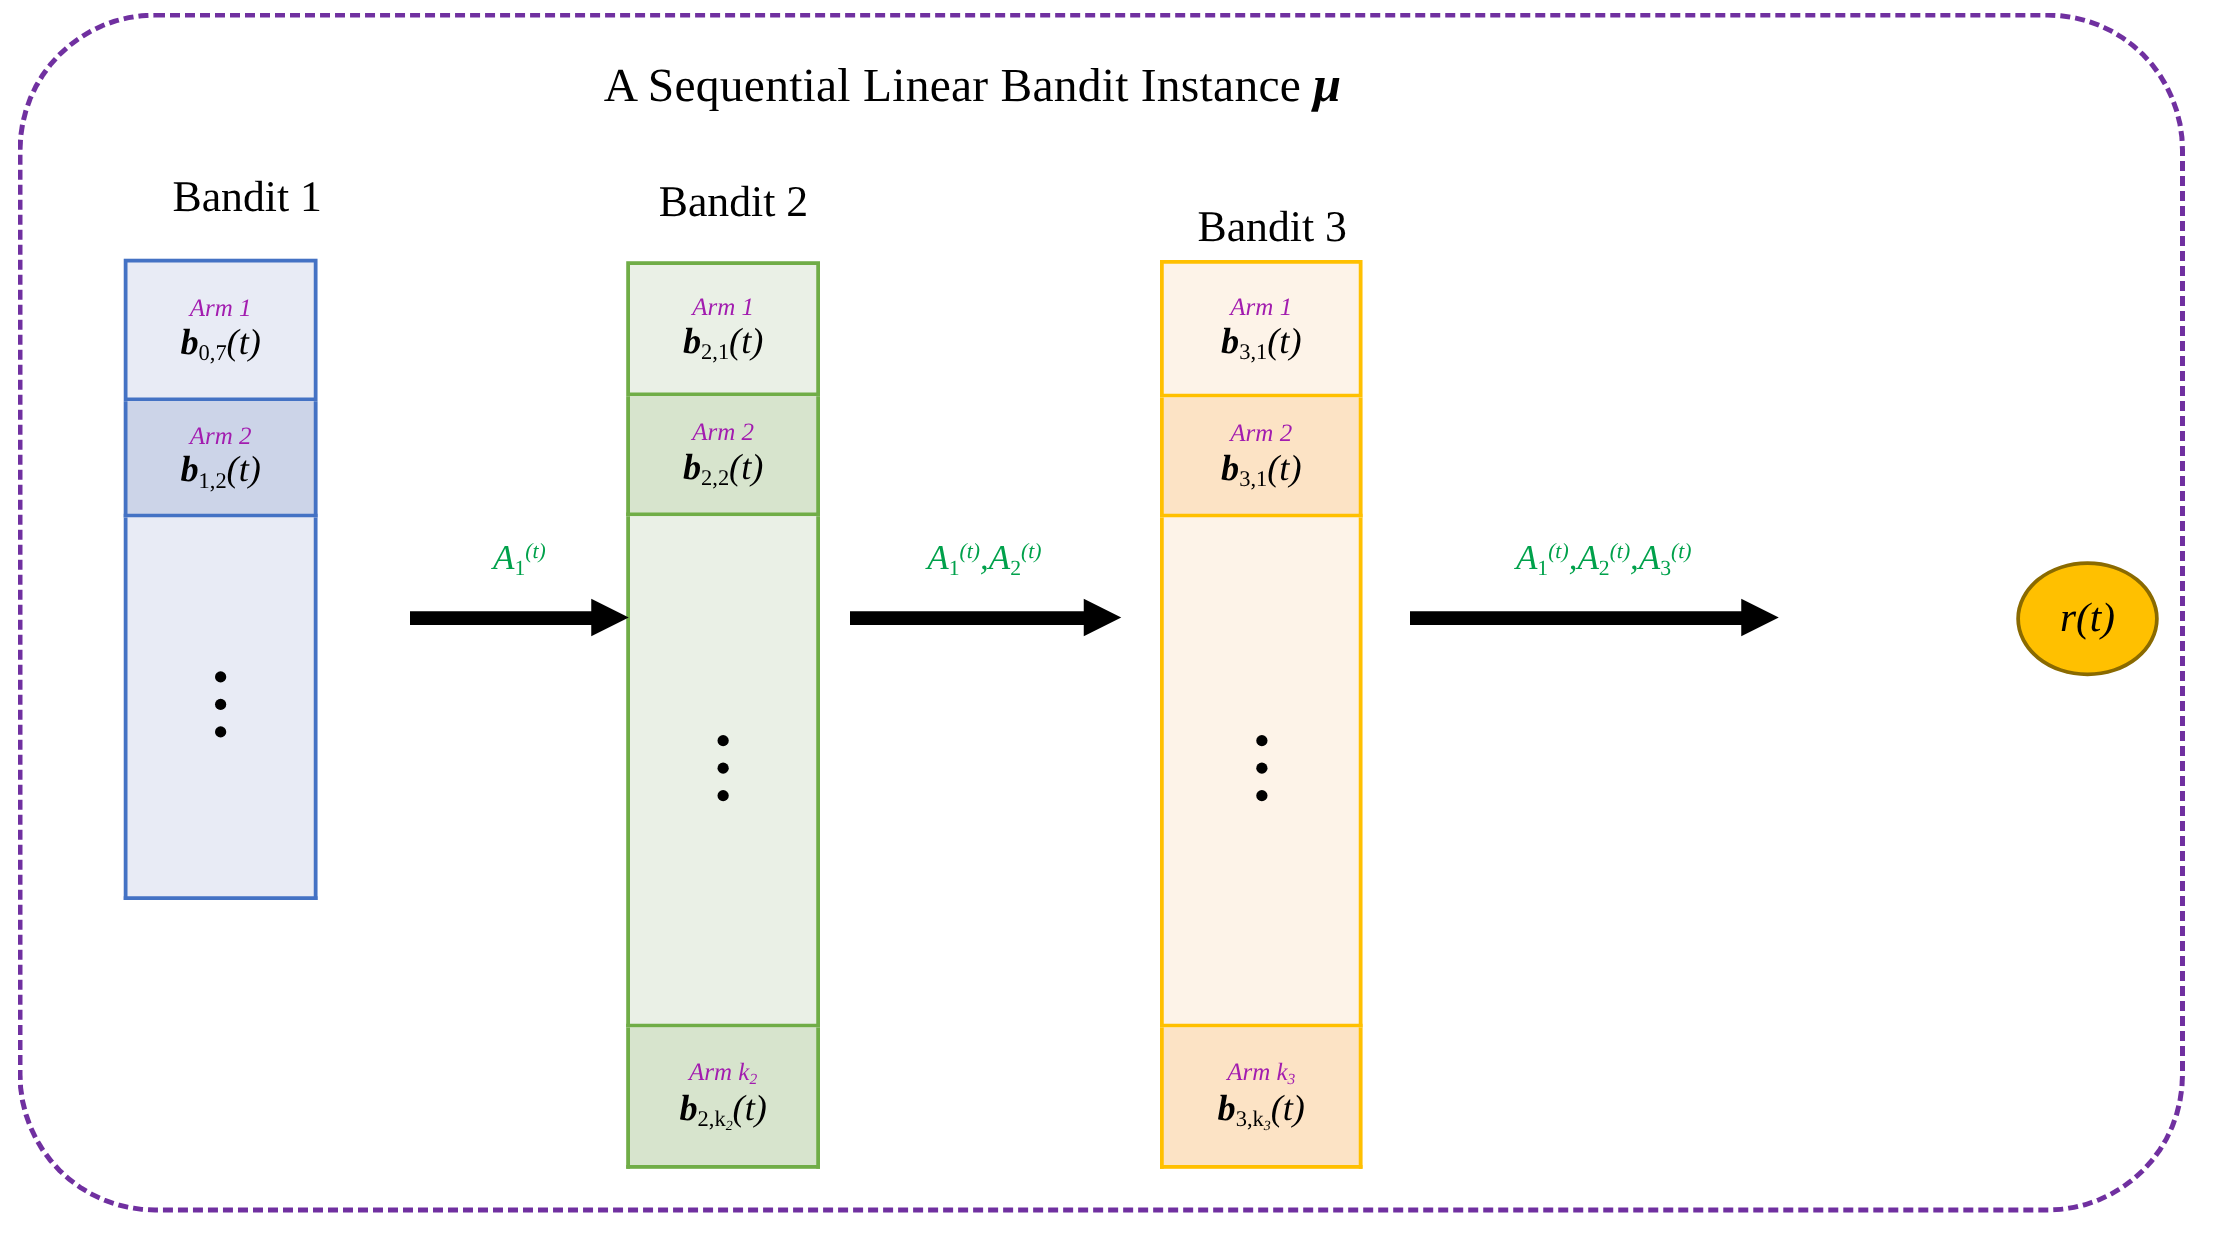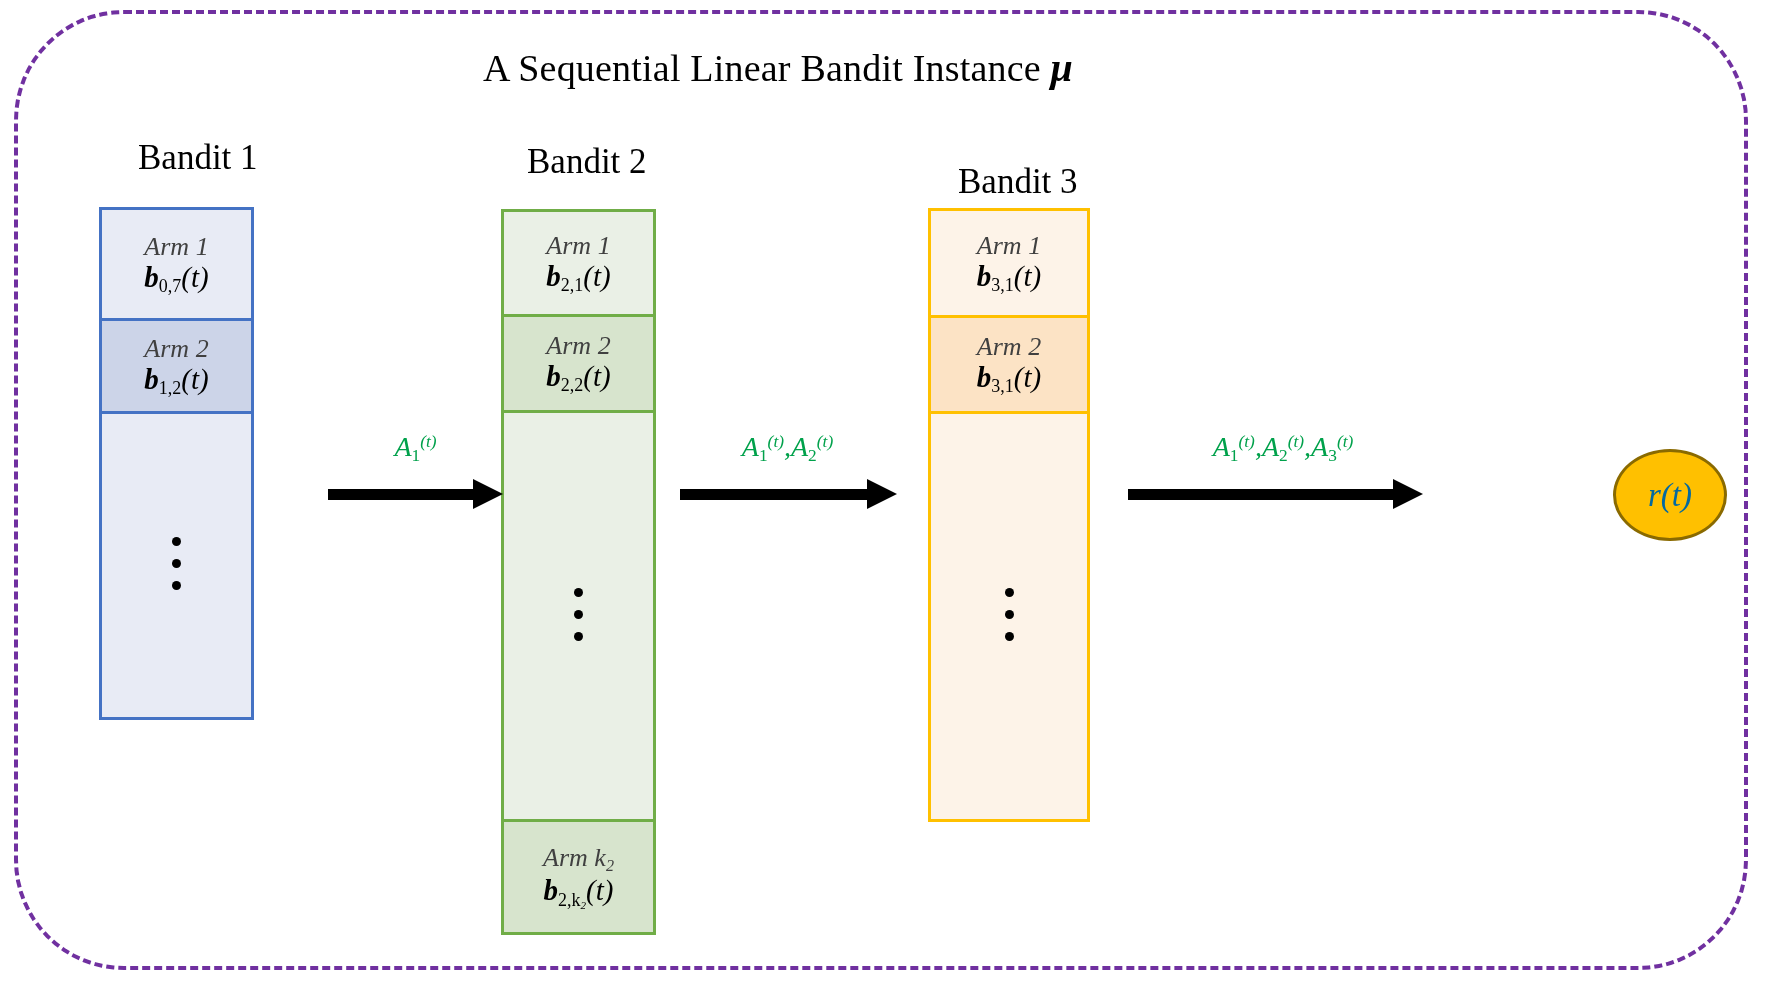--- a/index.html
+++ b/index.html
@@ -64,23 +64,23 @@
     position: relative;
     box-sizing: border-box;
     display: flex;
     flex-direction: column;
     align-items: center;
     justify-content: center;
     overflow: hidden;
   }
   .arm-label {
     font-style: italic;
-    font-size: 26px;
+    font-size: 20px;
     line-height: 1.12;
-    color: #404040;
+    color: #a21caf;
     white-space: nowrap;
   }
   .arm-vector {
     font-size: 29px;
     line-height: 1.12;
     color: #000000;
     white-space: nowrap;
   }
   .arm-vector .bvec {
     font-weight: bold;
@@ -150,21 +150,21 @@
     position: absolute;
     box-sizing: border-box;
     background: #ffc000;
     border: 3px solid #8a6a00;
     border-radius: 50%;
     display: flex;
     align-items: center;
     justify-content: center;
     font-size: 33px;
     font-style: italic;
-    color: #0369a1;
+    color: #000000;
   }
 </style>
 </head>
 <body>
 
 <div id="canvas">
 
   <div class="outer-frame"></div>
 
   <div class="diagram-title">
@@ -266,20 +266,28 @@
     </div>
 
     <div class="arm-cell" style="width:162px; height:408px; background:#fdf3e8; border:3px solid #ffc000; border-top:none;">
       <div class="vdots">
         <span></span>
           <span></span>
           <span></span>
       </div>
     </div>
 
+    <div class="arm-cell" style="width:162px; height:113px; background:#fce3c5; border:3px solid #ffc000; border-top:none;">
+      <div class="arm-label">
+        <span>Arm k</span><sub><span class="k-sub">3</span></sub>
+      </div>
+      <div class="arm-vector">
+        <span class="bvec">b</span><sub><span>3,k</span><sub><span class="k-sub">3</span></sub></sub><span class="t-var">(t)</span>
+      </div>
+    </div>
   </div>
 
   <div class="arrow-group" style="left:285px; top:489px; width:175px; height:12px;margin-left:43px;">
     <div class="arrow-shaft" style="width:148px;"></div>
     <div class="arrow-head" style="left:145px;"></div>
     <div class="arrow-label" style="left:-20px; top:-58px; width:215px;">
       <span>A</span><sub>1</sub><sup>(t)</sup>
     </div>
   </div>
 

